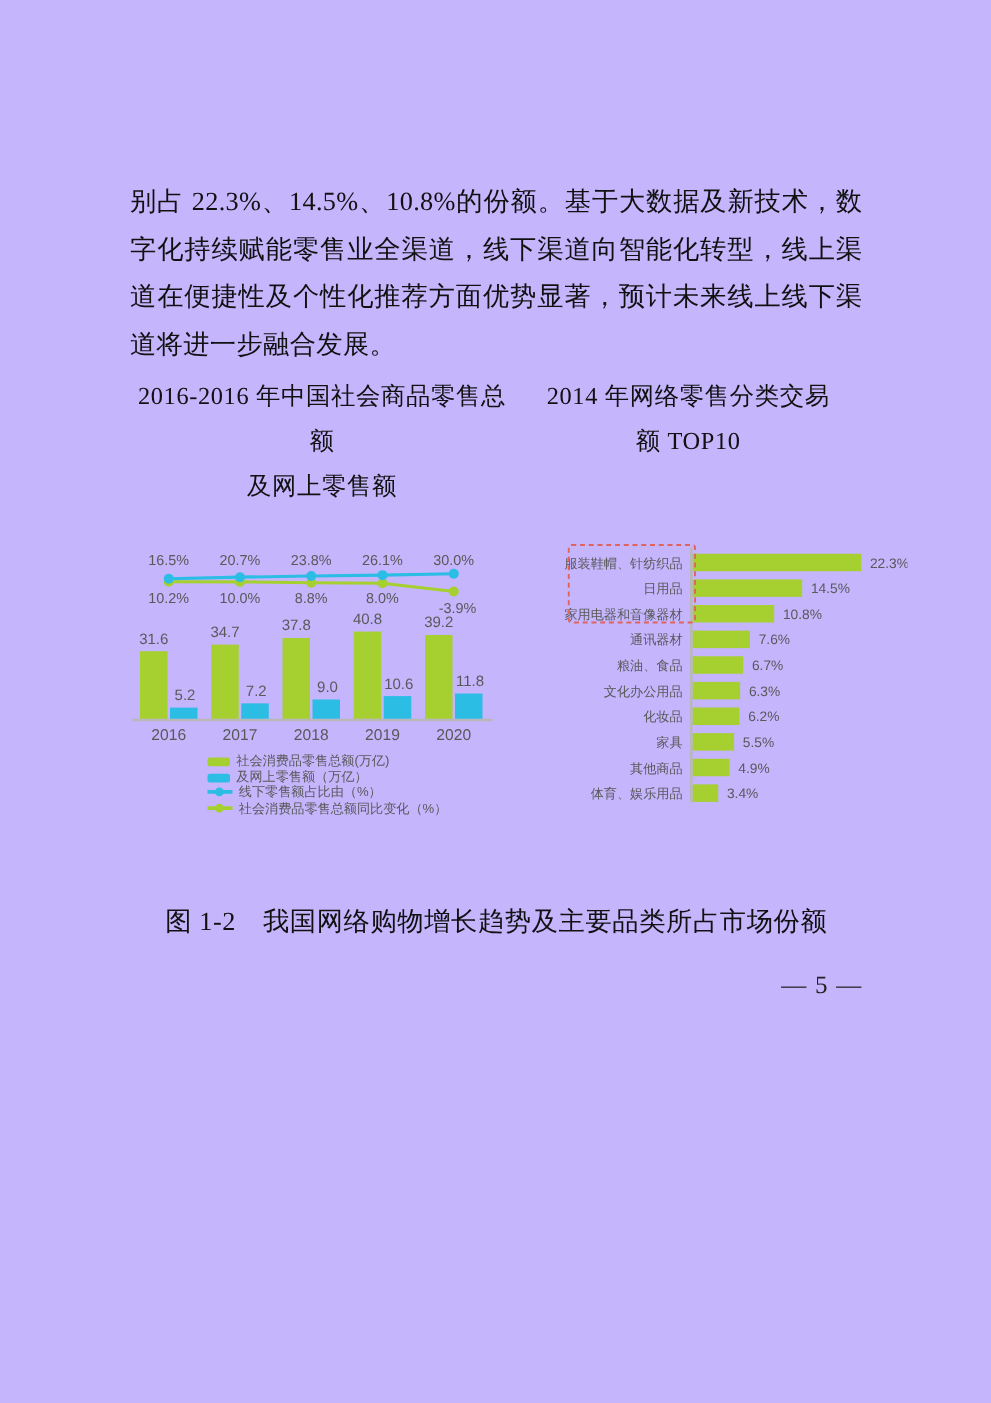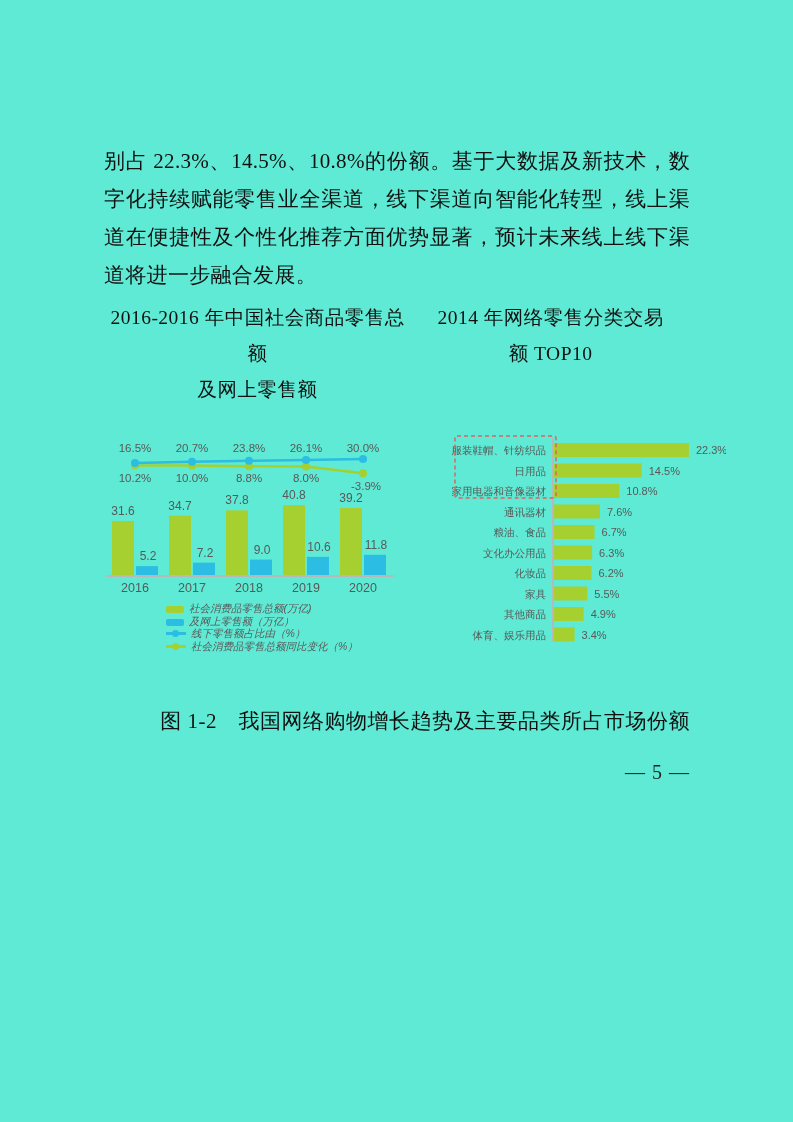--- a/index.html
+++ b/index.html
@@ -1,21 +1,21 @@
 <!DOCTYPE html>
 <html><head>
 <meta charset="utf-8">
 <style>
   html,body{margin:0;padding:0;background:#ffffff;}
   .page{
     position:relative;
     width:793px;height:1122px;
     box-sizing:border-box;
     padding:142px 103px 0 104px;
-    background:#5eead4;
+    background:#c4b5fd;
     font-family:"Liberation Serif","DejaVu Serif",serif;
     color:#111111;
     overflow:hidden;
   }
   p{margin:0;}
   .body-text{
     font-size:21px;line-height:38px;
     text-align:justify;letter-spacing:0.3px;
   }
   .body-text.indent{text-indent:2em;}
@@ -30,30 +30,30 @@
   .chart-title.right{width:296px;}
   .charts-row{
     display:flex;flex-wrap:nowrap;margin-top:16px;width:622px;
   }
   .left-col{width:326px;flex:0 0 326px;}
   .right-col{width:296px;flex:0 0 296px;text-align:center;}
   svg text{font-family:"Liberation Sans","DejaVu Sans",sans-serif;}
   ul.legend{
     list-style:none;margin:2px 0 0 62px;padding:0;
     font-family:"Liberation Sans","DejaVu Sans",sans-serif;
-    font-size:10.5px;color:#595959;font-style:italic;
+    font-size:10.5px;color:#595959;
   }
   ul.legend li{line-height:12.5px;white-space:nowrap;}
   .sw{display:inline-block;margin-right:5px;}
   .sw.bar{width:18px;height:7px;border-radius:2px;vertical-align:-1px;}
   .sw.line{width:20px;height:3px;position:relative;vertical-align:2px;}
   .sw.line .dot{position:absolute;left:6px;top:-2px;width:7px;height:7px;border-radius:50%;}
   .caption{
-    margin-top:50px;font-size:21px;line-height:38px;
-    text-align:right;letter-spacing:0.5px;
+    margin-top:65px;font-size:21px;line-height:38px;
+    text-align:center;letter-spacing:0.5px;
   }
   .heading{
     font-size:21px;line-height:38px;text-indent:2em;letter-spacing:0.3px;
   }
   .page-number{
     margin-top:18px;font-size:20px;line-height:28px;
     text-align:right;letter-spacing:1px;color:#222;
   }
 </style>
 </head>

